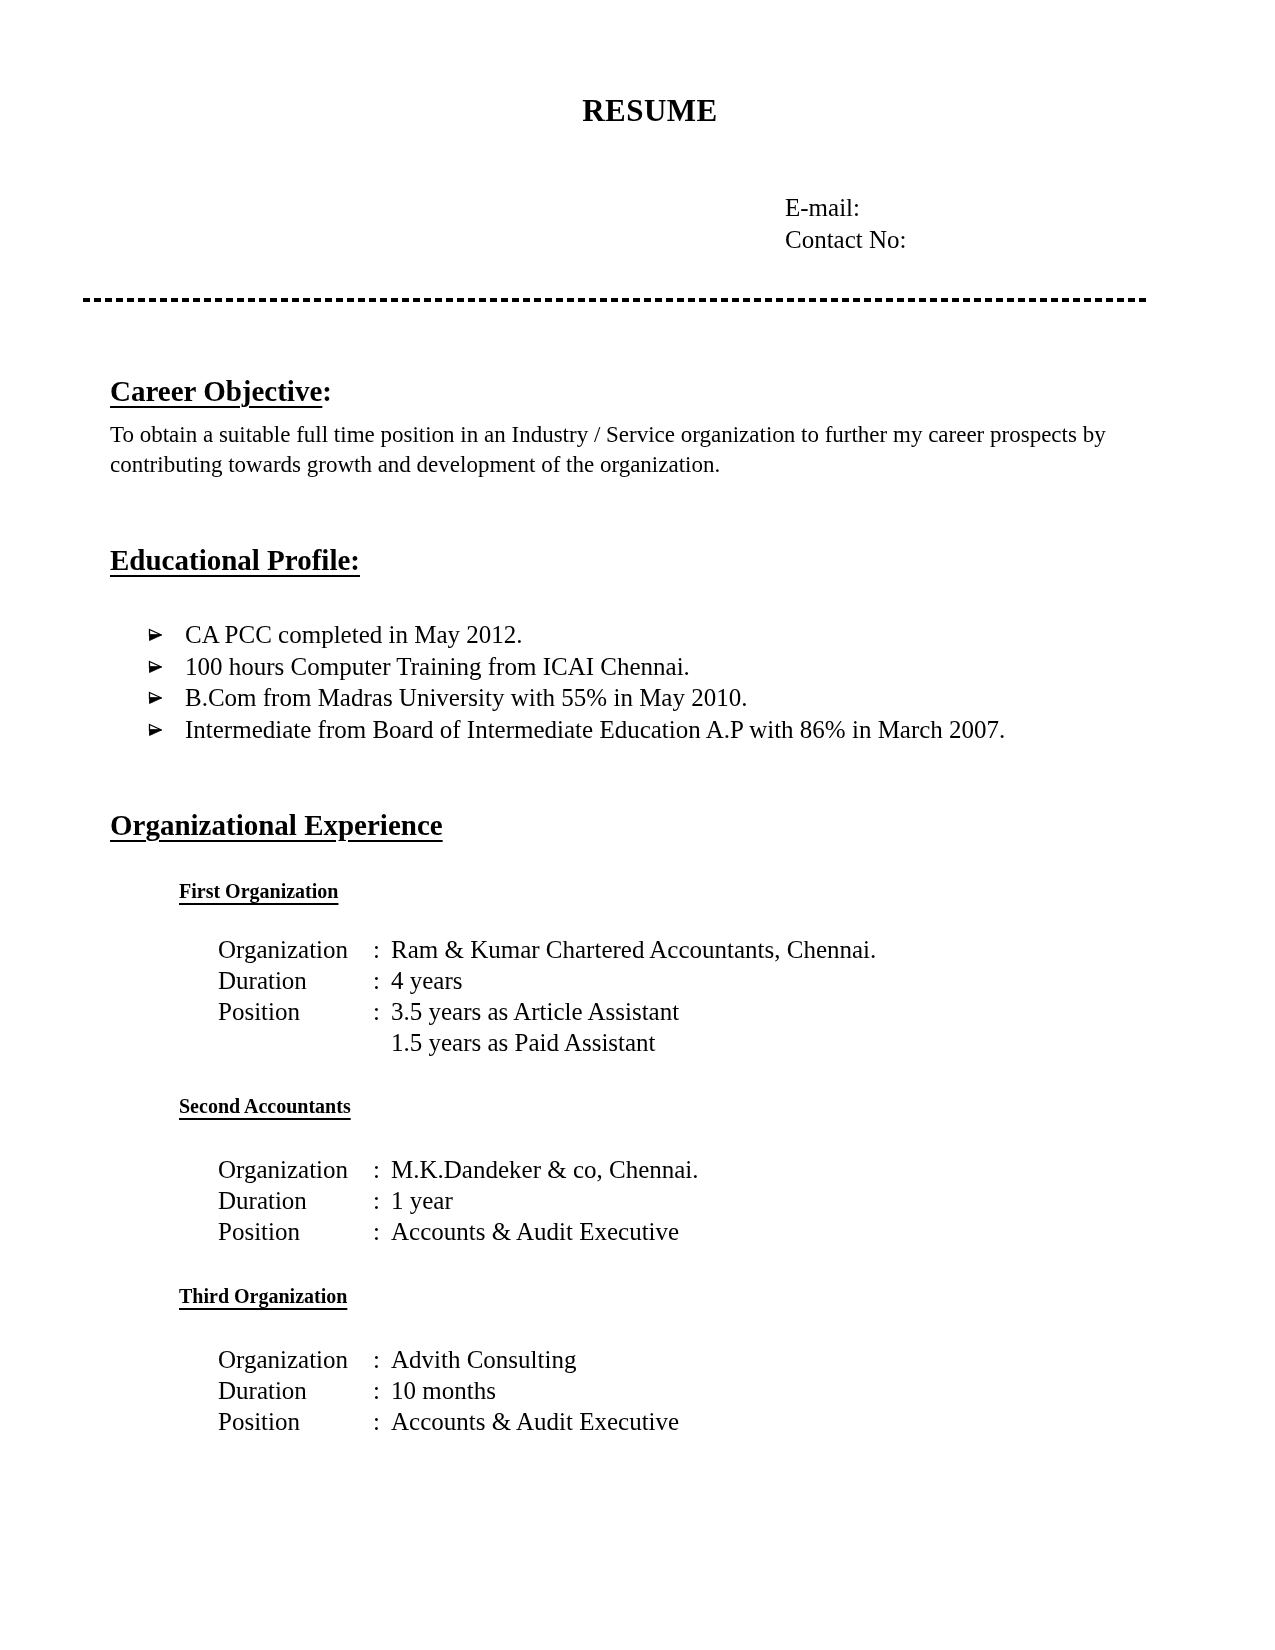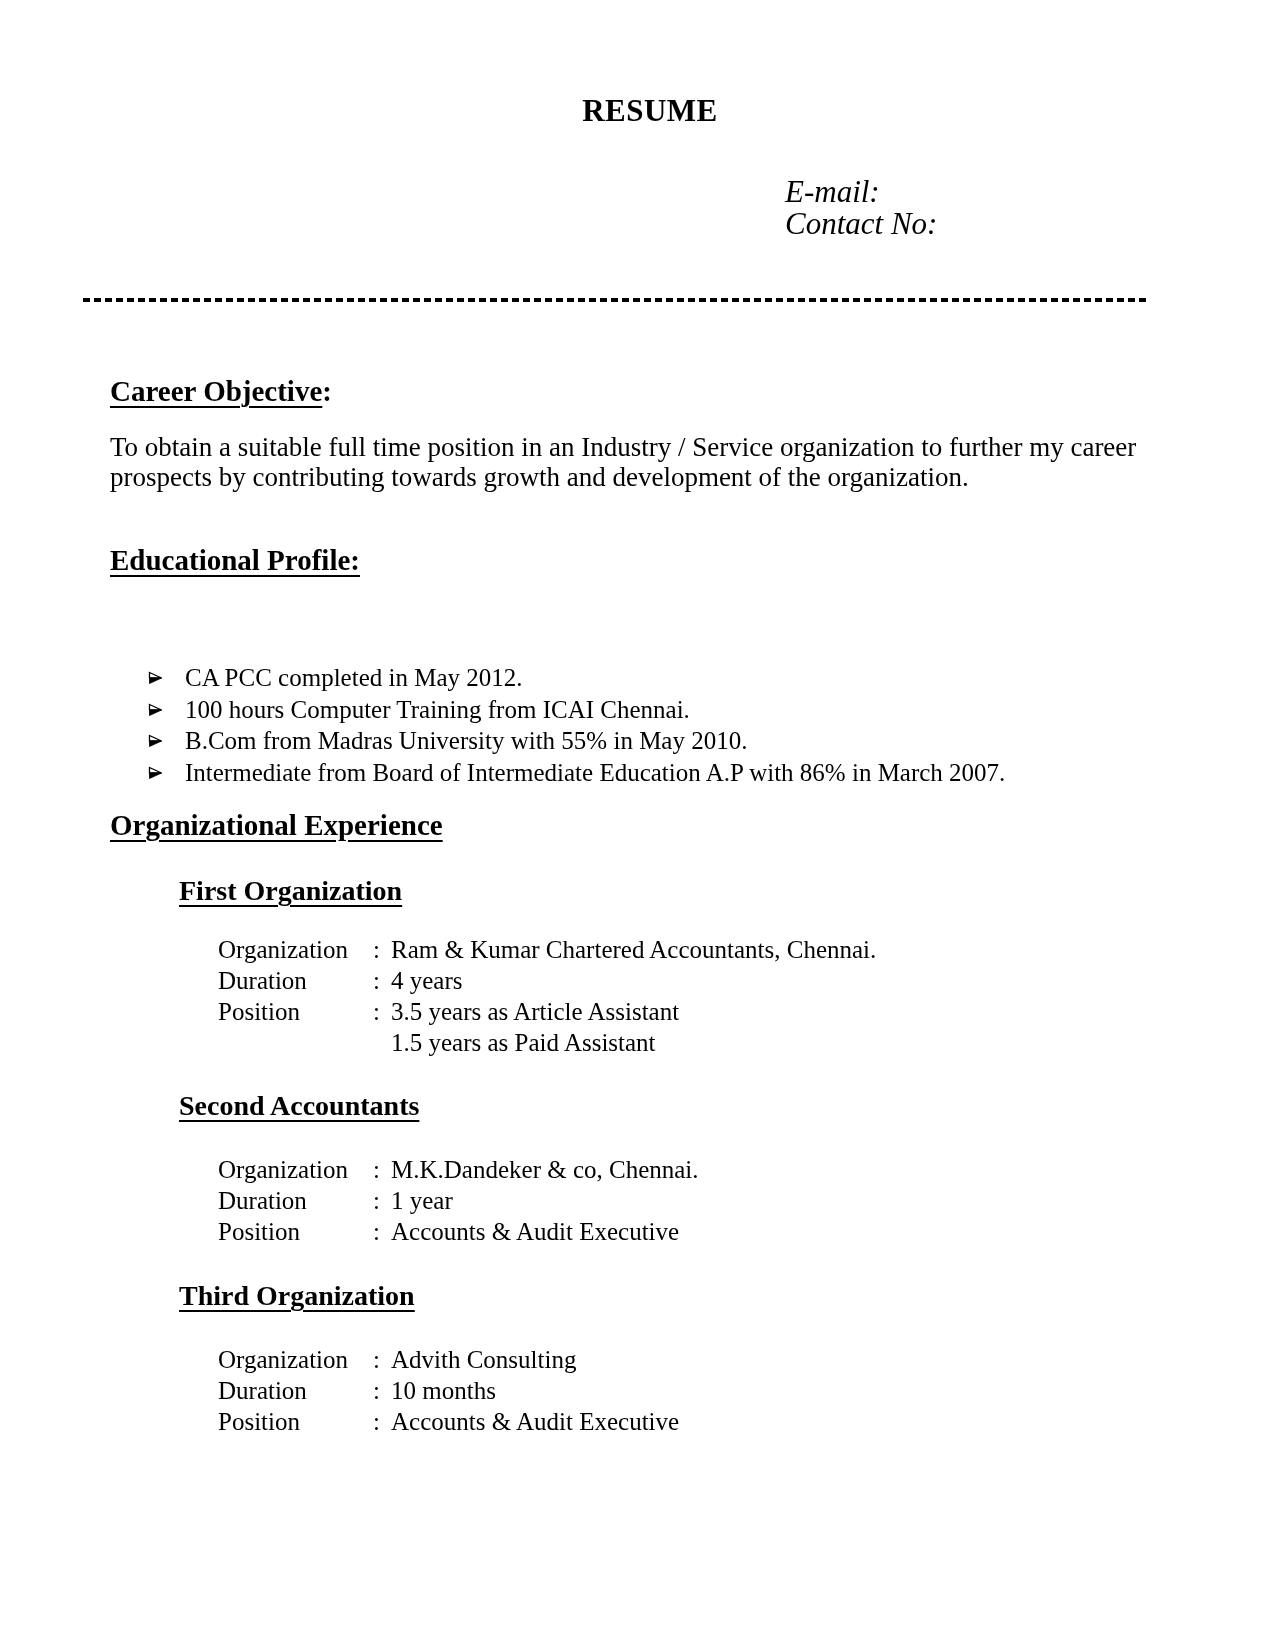--- a/index.html
+++ b/index.html
@@ -16,24 +16,23 @@
     position: absolute;
     left: 110px; top: 94px; width: 1080px;
     text-align: center;
     font-weight: bold;
     font-size: 31px;
     line-height: 34px;
     letter-spacing: 0.5px;
   }
   .contact-block {
     position: absolute;
-    left: 785px; top: 176px;
-    font-size: 31px;
+    left: 785px; top: 192px;
+    font-size: 25px;
     line-height: 31.5px;
-    font-style: italic;
   }
   .dashed-divider {
     position: absolute;
     left: 83px; top: 298px;
     width: 1065px; height: 4px;
     background: repeating-linear-gradient(90deg, #000 0px, #000 7px, transparent 7px, transparent 11px);
   }
   .h-main {
     position: absolute;
     left: 110px;
@@ -46,47 +45,46 @@
   .h-edu    { top: 544px; }
   .h-orgexp { top: 809px; }
   .u {
     text-decoration: underline;
     text-decoration-thickness: 2px;
     text-underline-offset: 5px;
     margin-top: 47px;
   }
   .objective-text {
     position: absolute;
-    left: 110px; top: 432px;
+    left: 110px; top: 420px;
     width: 1090px;
-    font-size: 27px;
+    font-size: 23px;
     line-height: 30px;
   }
   .edu-list {
     position: absolute;
     left: 148px; top: 619px;
     font-size: 25px;
-    margin-top: 43px;
   }
   .edu-item {
     display: flex;
     align-items: flex-start;
     height: 31.5px;
     line-height: 31.5px;
   }
   .bullet-marker {
     width: 37px;
     flex: 0 0 37px;
     display: inline-block;
   }
   .bullet-marker svg { display: block; margin-top: 8px; }
   .h-sub {
     position: absolute;
     left: 179px;
-    font-size: 28px;
+    font-size: 20px;
     font-weight: bold;
     line-height: 32px;
     white-space: nowrap;
   }
   .h-sub1 { top: 875px; }
   .h-sub2 { top: 1090px; }
   .h-sub3 { top: 1280px; }
   .org-grid {
     position: absolute;
     left: 179px;

